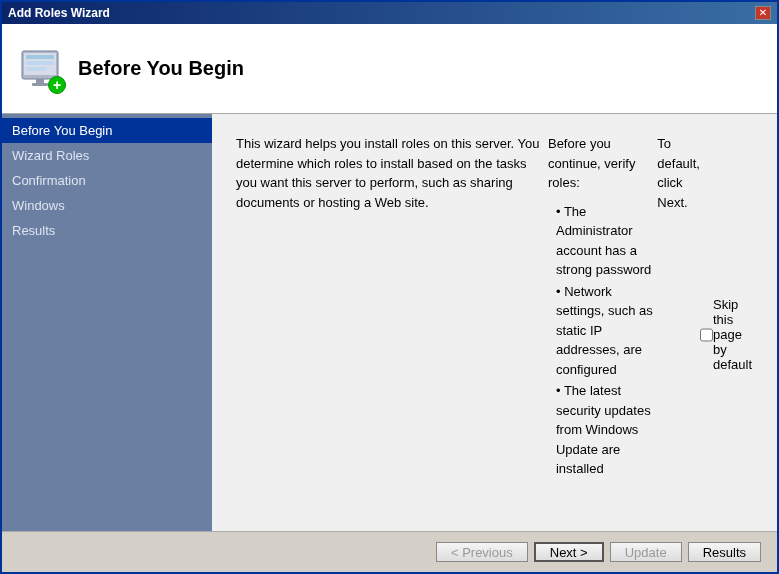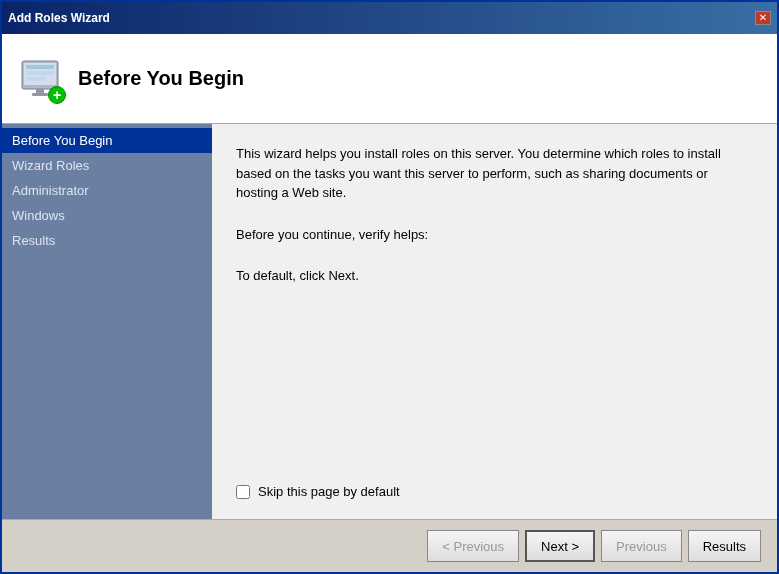--- a/index.html
+++ b/index.html
@@ -22,21 +22,21 @@
       display: flex;
       flex-direction: column;
     }
     .title-bar {
       background: linear-gradient(to right, #0a246a, #3a6ea5);
       color: white;
       padding: 4px 6px;
       display: flex;
       justify-content: space-between;
       align-items: center;
-      height: 32px;
+      height: 22px;
       flex-shrink: 0;
     }
     .title-bar-text {
       font-size: 12px;
       font-weight: bold;
       color: white;
     }
     .title-bar-close {
       background: #c0392b;
       border: 1px solid #888;
@@ -89,21 +89,21 @@
     .sidebar-item:not(.active) {
       color: #dde4f0;
     }
     .content-area {
       flex: 1;
       background: #f0f0f0;
       padding: 20px 24px;
       overflow-y: auto;
       position: relative;
       display: flex;
-      flex-direction: column;
+      flex-direction: row;
     }
     .content-text {
       color: #000;
       line-height: 1.5;
       margin-bottom: 14px;
     }
     .content-section {
       margin-bottom: 14px;
     }
     .content-section p {
@@ -121,21 +121,21 @@
       line-height: 1.5;
     }
     .bullet-list li::before {
       content: '• ';
     }
     .spacer { flex: 1; }
     .skip-section {
       margin-top: 24px;
       display: flex;
       align-items: center;
-      gap: 8px;
+      gap: 0;
     }
     .skip-section input[type="checkbox"] {
       width: 14px;
       height: 14px;
     }
     .skip-label {
       color: #000;
       font-size: 13px;
     }
     .footer {
@@ -147,21 +147,21 @@
       gap: 6px;
       flex-shrink: 0;
     }
     .btn {
       padding: 0 14px;
       font-size: 13px;
       border: 1px solid #888;
       background: linear-gradient(to bottom, #f5f5f5, #ddd);
       cursor: pointer;
       min-width: 70px;
-      height: 32px;
+      height: 20px;
     }
     .btn:disabled {
       color: #999;
       cursor: default;
     }
     .btn.primary {
       border: 2px solid #555;
     }
     
     .icon-container {
@@ -213,44 +213,49 @@
       <div class="plus-circle">+</div>
     </div>
     <h1 class="header-title">Before You Begin</h1>
   </div>
 
   <div class="main-area">
 
     <div class="sidebar">
       <div class="sidebar-item active">Before You Begin</div>
       <div class="sidebar-item">Wizard Roles</div>
-      <div class="sidebar-item">Administrator</div>
+      <div class="sidebar-item">Confirmation</div>
       <div class="sidebar-item">Windows</div>
       <div class="sidebar-item">Results</div>
     </div>
 
     <div class="content-area">
       <div class="content-section">
         <p class="content-text">This wizard helps you install roles on this server. You determine which roles to install based on the tasks you want this server to perform, such as sharing documents or hosting a Web site.</p>
       </div>
       <div class="content-section">
-        <p class="content-text">Before you continue, verify helps:</p>
+        <p class="content-text">Before you continue, verify roles:</p>
+        <ul class="bullet-list">
+          <li>The Administrator account has a strong password</li>
+          <li>Network settings, such as static IP addresses, are configured</li>
+          <li>The latest security updates from Windows Update are installed</li>
+        </ul>
       </div>
       <div class="content-section">
         <p class="content-text">To default, click Next.</p>
       </div>
 
       <div class="spacer"></div>
 
       <div class="skip-section">
         <input type="checkbox" id="skip-checkbox" style="">
         <label class="skip-label" for="skip-checkbox">Skip this page by default</label>
       </div>
     </div>
   </div>
 
   <div class="footer">
     <button class="btn" disabled="">&lt; Previous</button>
     <button class="btn primary">Next &gt;</button>
-    <button class="btn" disabled="">Previous</button>
+    <button class="btn" disabled="">Update</button>
     <button class="btn">Results</button>
   </div>
 </div>
 
 </body></html>

